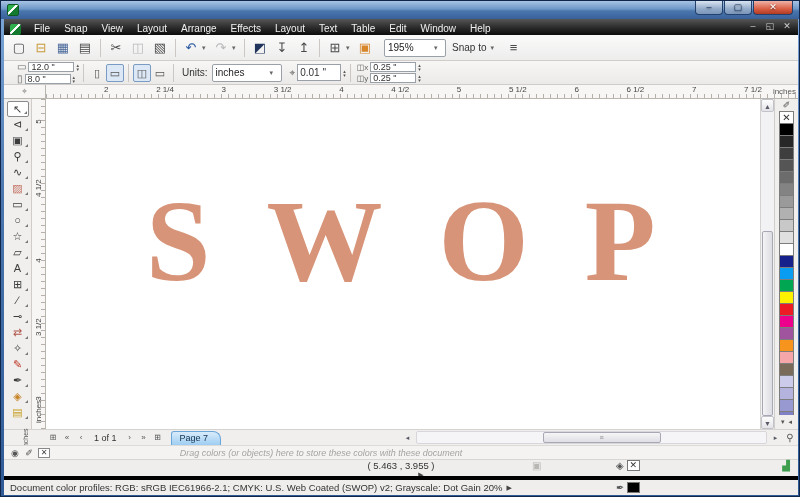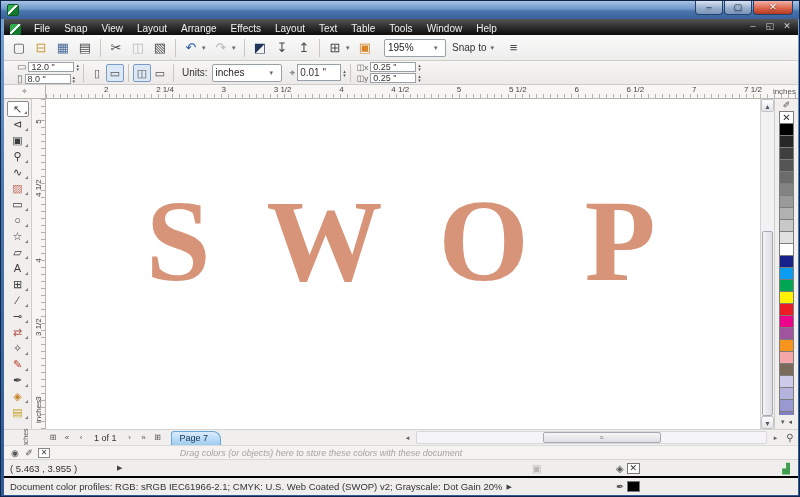--- a/index.html
+++ b/index.html
@@ -112,29 +112,29 @@
   
   .docpal { position:relative; height:14px; background:#f4f3f2; border-top:1px solid #dddbd8;
     display:flex; align-items:center; padding:0 4px; }
   .dp-icon { width:14px; text-align:center; font-size:9px; color:#555; }
   .dp-swatch { width:12px; height:10px; border:1px solid #888; background:#fff; font-size:8px;
     line-height:8px; text-align:center; color:#444; margin-left:2px; }
   .dp-hint { position:absolute; left:0; right:160px; text-align:center; font-size:9px; font-style:italic;
     color:#a6a4a1; }
   
   .status1 { position:relative; height:17px; background:#efeeed; border-top:1px solid #d8d6d3;
-    display:flex; align-items:center; font-size:9.5px; color:#333; padding:0 6px; }
+    display:flex; align-items:center; font-size:9.5px; color:#333; padding:0 6px;flex-direction:column; }
   .flyout { font-size:7px; color:#444; margin-left:40px; }
   .obj-icon { position:absolute; left:528px; font-size:10px; color:#b9b7b4; }
   .ind { position:absolute; display:flex; align-items:center; gap:3px; font-size:10px; color:#555; }
   .ind .sw { width:13px; height:11px; border:1px solid #777; background:#fff; font-size:9px;
     line-height:9px; text-align:center; color:#333; }
   .ind .sw.black { background:#000; }
   .corner-icon { position:absolute; right:8px; font-size:10px; color:#3f9e4d; }
-  .status2 { position:relative; height:19px; background:#efeeed; border-top:2px solid #000000;
+  .status2 { position:relative; height:19px; background:#efeeed; border-top:4px solid #000000;
     display:flex; align-items:center; font-size:9.5px; color:#333; padding:0 6px; }
 </style>
 </head>
 <body>
 
 <div class="window">
 
   <div class="titlebar">
     <span class="applogo"></span>
     <div class="wincontrols">
@@ -150,21 +150,21 @@
       <span class="menulogo"></span>
       <span class="menu-item">File</span>
       <span class="menu-item">Snap</span>
       <span class="menu-item">View</span>
       <span class="menu-item">Layout</span>
       <span class="menu-item">Arrange</span>
       <span class="menu-item">Effects</span>
       <span class="menu-item">Layout</span>
       <span class="menu-item">Text</span>
       <span class="menu-item">Table</span>
-      <span class="menu-item">Tools</span>
+      <span class="menu-item">Edit</span>
       <span class="menu-item">Window</span>
       <span class="menu-item">Help</span>
       <div class="mdicontrols">
         <div class="mdibtn">–</div>
         <div class="mdibtn">◱</div>
         <div class="mdibtn">✕</div>
       </div>
     </div>
 
     <div class="toolbar">

